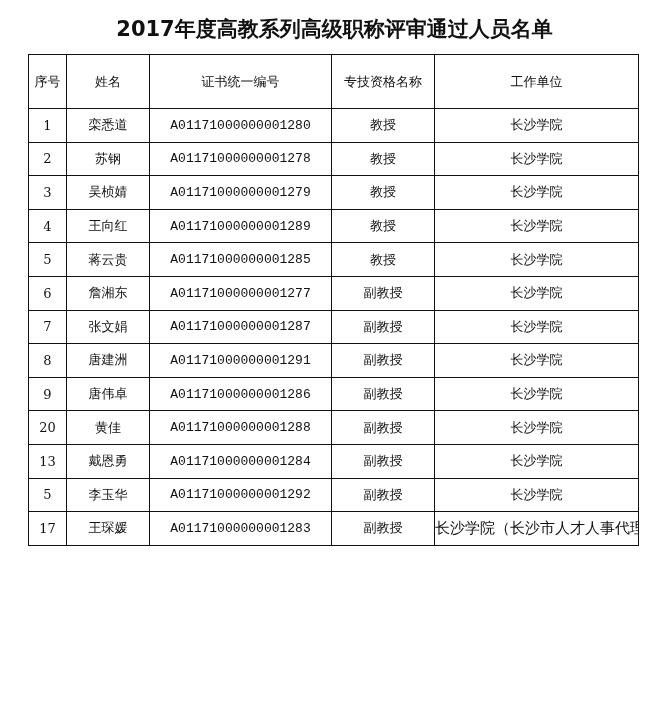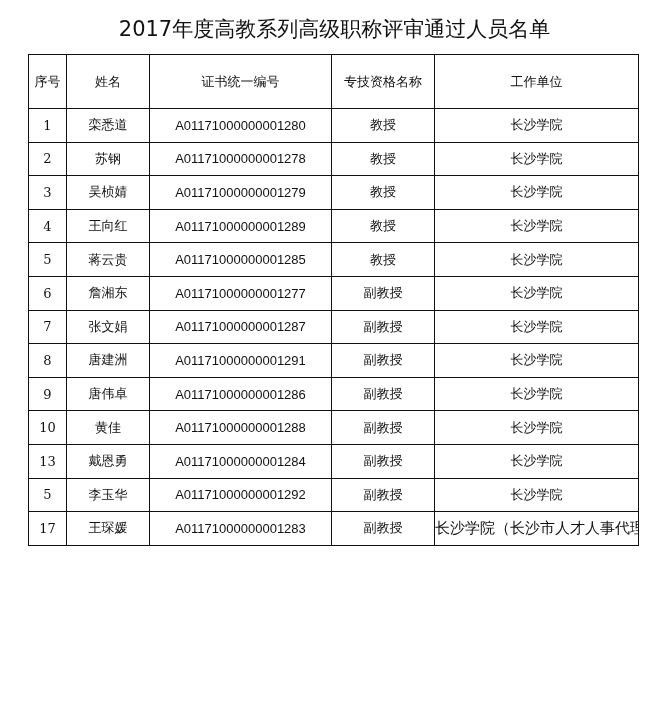--- a/index.html
+++ b/index.html
@@ -18,20 +18,21 @@
   .title {
     position: absolute;
     top: 14px;
     left: 0;
     width: 669px;
     text-align: center;
     font-size: 21px;
     line-height: 30px;
     color: #111;
     letter-spacing: 0px;
+    font-weight: bold;
   }
   table.roster {
     position: absolute;
     left: 28px;
     top: 54px;
     width: 610px;
     border-collapse: collapse;
     table-layout: fixed;
     border-radius: 6px;
   }
@@ -46,21 +47,21 @@
   }
   table.roster th {
     height: 53px;
     font-size: 13px;
   }
   table.roster td {
     height: 32.6px;
     font-size: 13px;
   }
   td.cell-seq { font-family: "DejaVu Serif", "Liberation Serif", serif; font-size: 12px; }
-  td.cell-cert { font-family: Liberation Sans, sans-serif; font-size: 12px; letter-spacing: 0px; margin-top: 21px; }
+  td.cell-cert { font-family: Liberation Mono, monospace; font-size: 12px; letter-spacing: 0px; margin-top: 21px; }
   td.cell-unit.long { font-size: 15px; }
   col.c-seq { width: 38px; }
   col.c-name { width: 83px; }
   col.c-cert { width: 182px; }
   col.c-title { width: 103px; }
   col.c-unit { width: 204px; }
 </style>
 </head>
 <body>
 
@@ -141,21 +142,21 @@
         <td class="cell-unit">长沙学院</td>
       </tr>
       <tr>
         <td class="cell-seq">9</td>
         <td class="cell-name">唐伟卓</td>
         <td class="cell-cert">A01171000000001286</td>
         <td class="cell-title">副教授</td>
         <td class="cell-unit">长沙学院</td>
       </tr>
       <tr>
-        <td class="cell-seq">10</td>
+        <td class="cell-seq">20</td>
         <td class="cell-name">黄佳</td>
         <td class="cell-cert">A01171000000001288</td>
         <td class="cell-title">副教授</td>
         <td class="cell-unit">长沙学院</td>
       </tr>
       <tr>
         <td class="cell-seq">13</td>
         <td class="cell-name">戴恩勇</td>
         <td class="cell-cert">A01171000000001284</td>
         <td class="cell-title">副教授</td>

